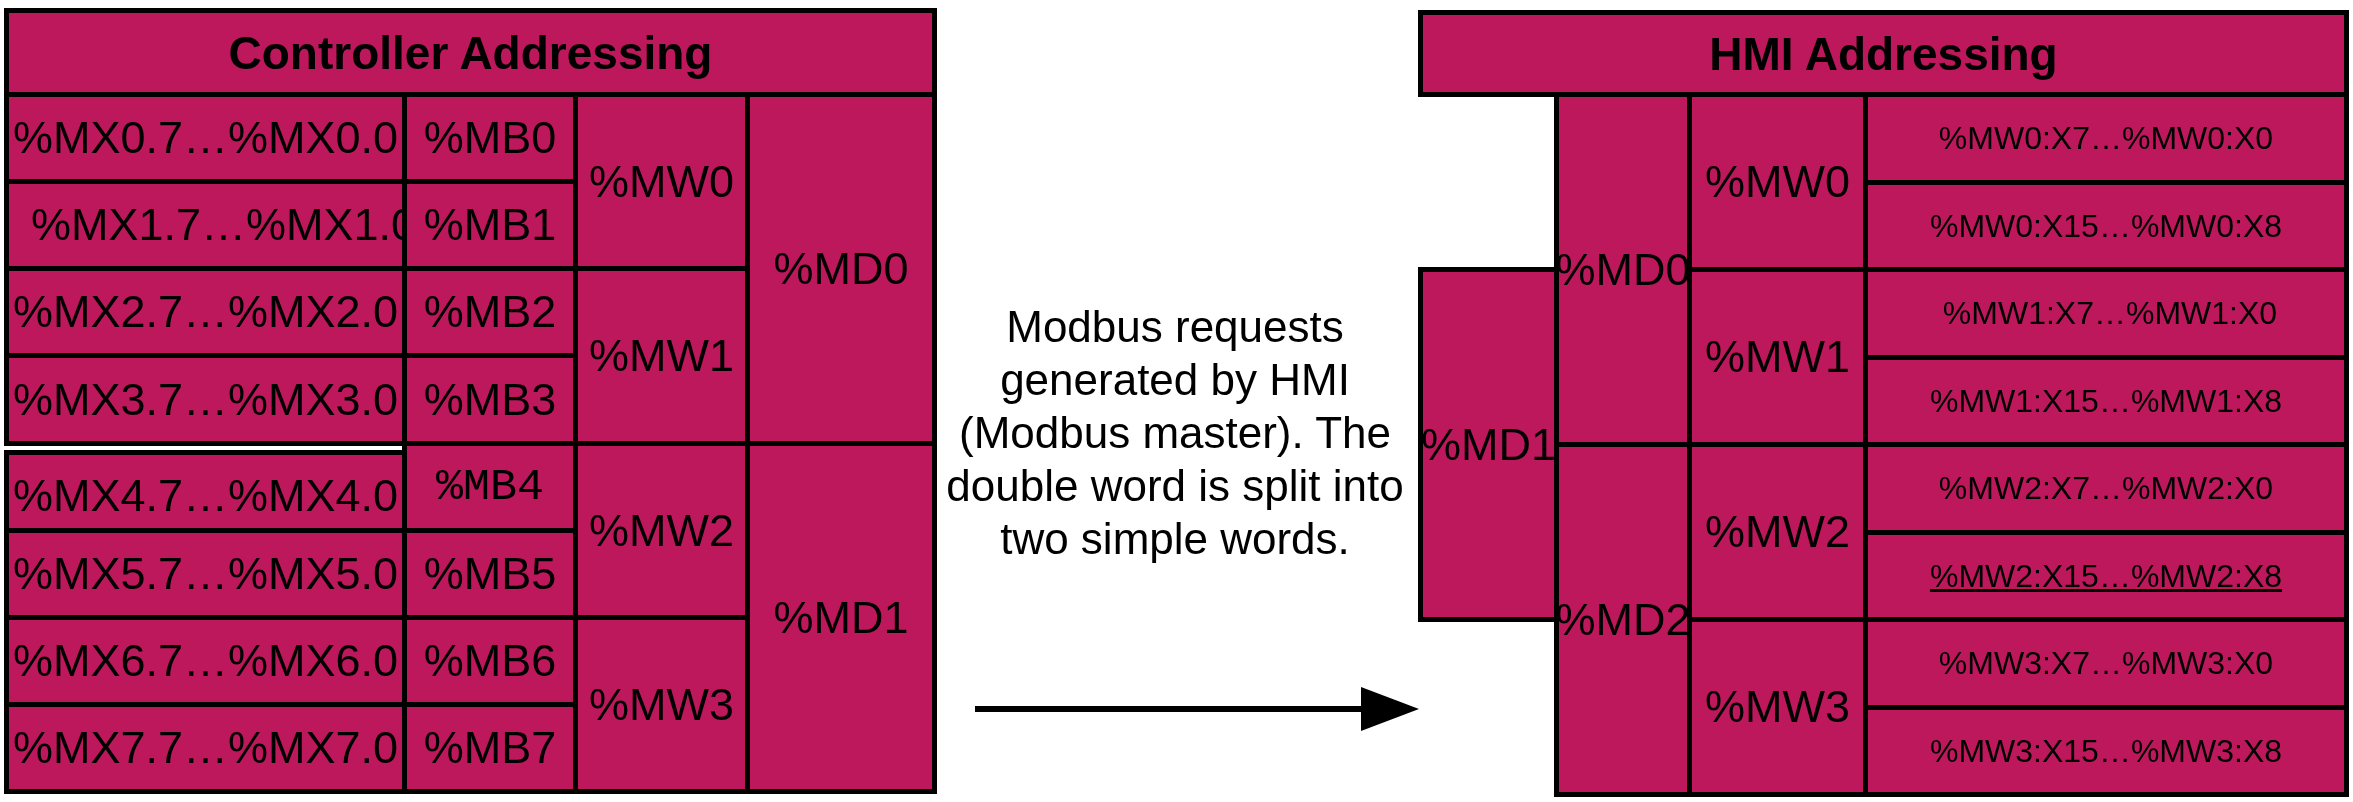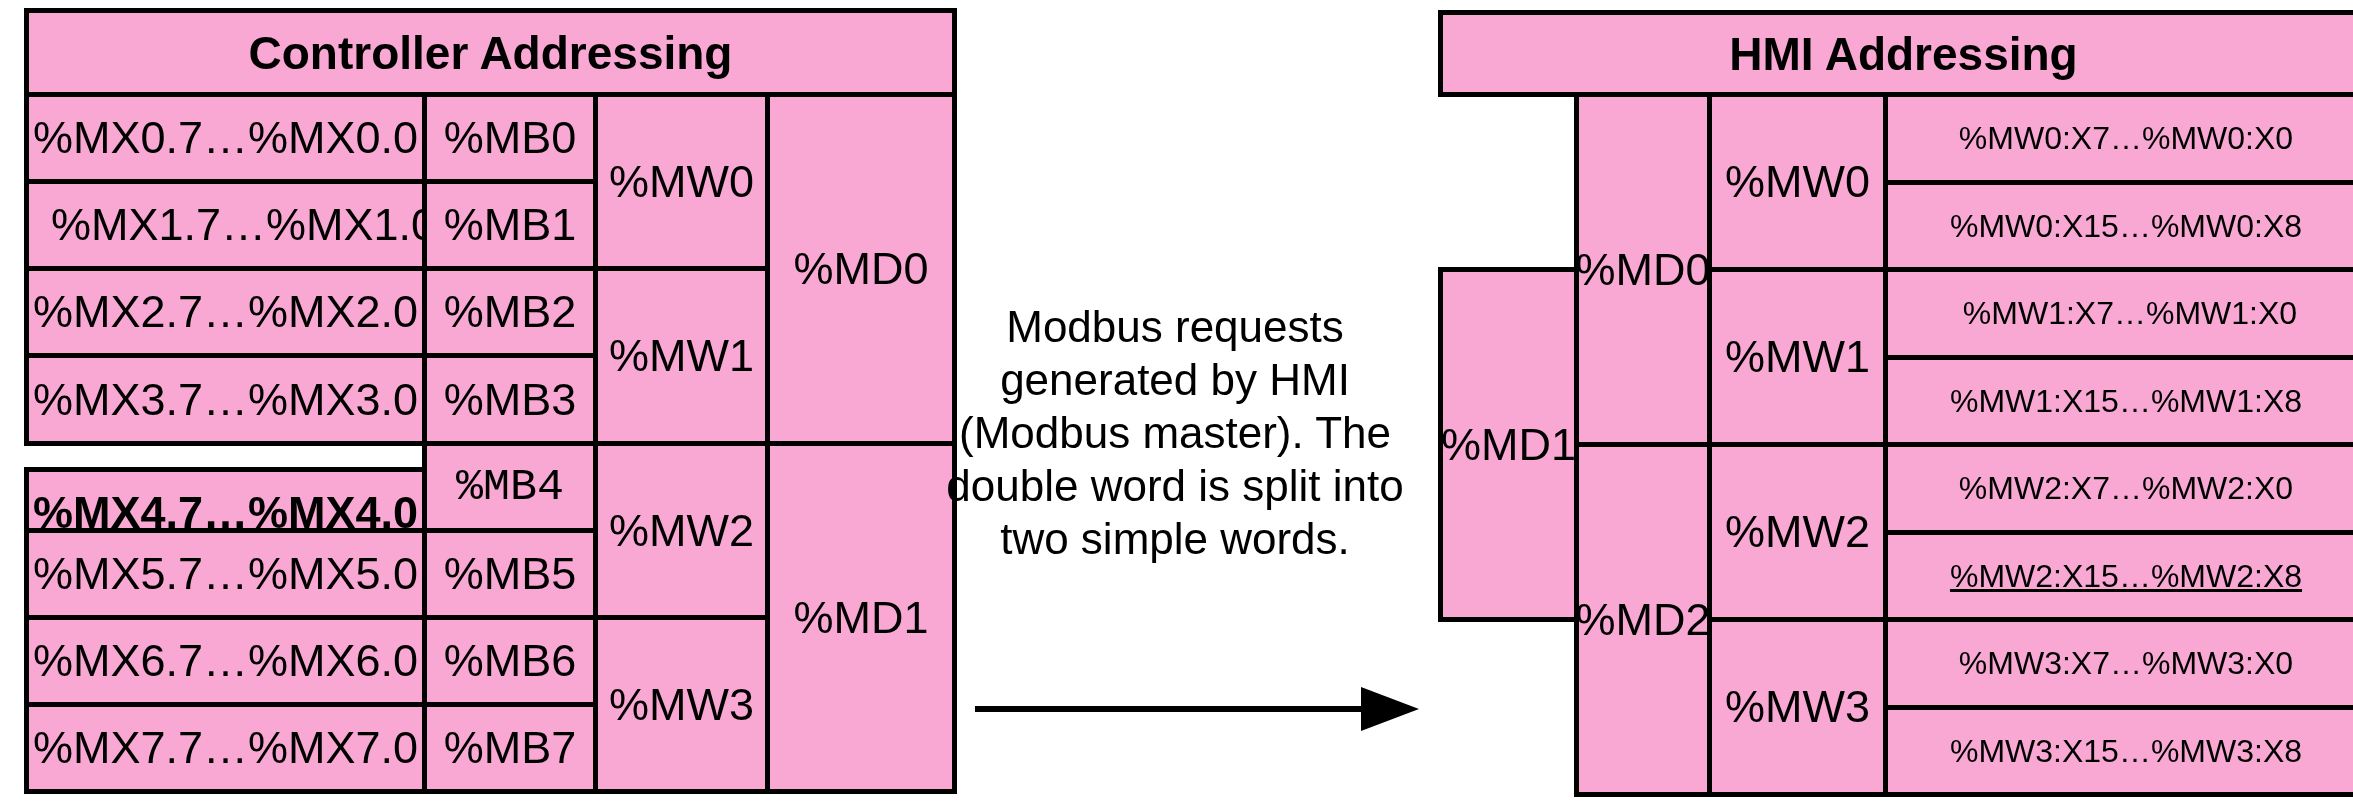--- a/index.html
+++ b/index.html
@@ -12,28 +12,27 @@
     width: 2353px;
     height: 802px;
     overflow: hidden;
     font-family: "Liberation Sans", sans-serif;
     color: #000000;
   }
   .cell {
     position: absolute;
     box-sizing: border-box;
     border: 5px solid #000000;
-    background: #f9a8d4;
+    background: #be185d;
     display: flex;
     align-items: center;
     justify-content: center;
     font-size: 45px;
     white-space: nowrap;
     overflow: hidden;
-    margin-left: 20px;
   }
   .hdr {
     font-weight: bold;
     font-size: 46px;
   }
   .bits {
     font-size: 32px;
   }
   .note {
     position: absolute;
@@ -66,21 +65,21 @@
 </style>
 </head>
 <body>
 
 <div class="cell hdr" style="left:4px; top:8px; width:933px; height:89px;">Controller Addressing</div>
 
 <div class="cell" style="left:4px; top:92px;  width:403px; height:92px;">%MX0.7…%MX0.0</div>
 <div class="cell" style="left:4px; top:179px; width:403px; height:92px;padding-left:36px;">%MX1.7…%MX1.0</div>
 <div class="cell" style="left:4px; top:266px; width:403px; height:92px;">%MX2.7…%MX2.0</div>
 <div class="cell" style="left:4px; top:353px; width:403px; height:93px;">%MX3.7…%MX3.0</div>
-<div class="cell" style="left:4px; top:467px; width:403px; height:92px;font-weight:bold;">%MX4.7…%MX4.0</div>
+<div class="cell" style="left:4px; top:450px; width:403px; height:92px;">%MX4.7…%MX4.0</div>
 <div class="cell" style="left:4px; top:528px; width:403px; height:92px;">%MX5.7…%MX5.0</div>
 <div class="cell" style="left:4px; top:615px; width:403px; height:92px;">%MX6.7…%MX6.0</div>
 <div class="cell" style="left:4px; top:702px; width:403px; height:92px;">%MX7.7…%MX7.0</div>
 
 <div class="cell" style="left:402px; top:92px;  width:176px; height:92px;">%MB0</div>
 <div class="cell" style="left:402px; top:179px; width:176px; height:92px;">%MB1</div>
 <div class="cell" style="left:402px; top:266px; width:176px; height:92px;">%MB2</div>
 <div class="cell" style="left:402px; top:353px; width:176px; height:93px;">%MB3</div>
 <div class="cell" style="left:402px; top:441px; width:176px; height:92px;font-family:Liberation Mono, monospace;">%MB4</div>
 <div class="cell" style="left:402px; top:528px; width:176px; height:92px;">%MB5</div>

